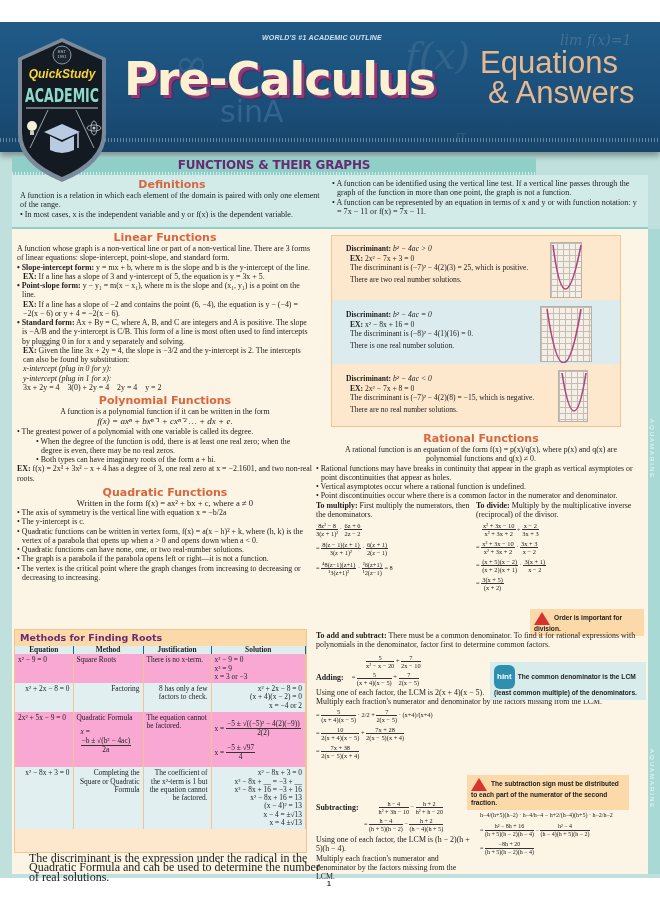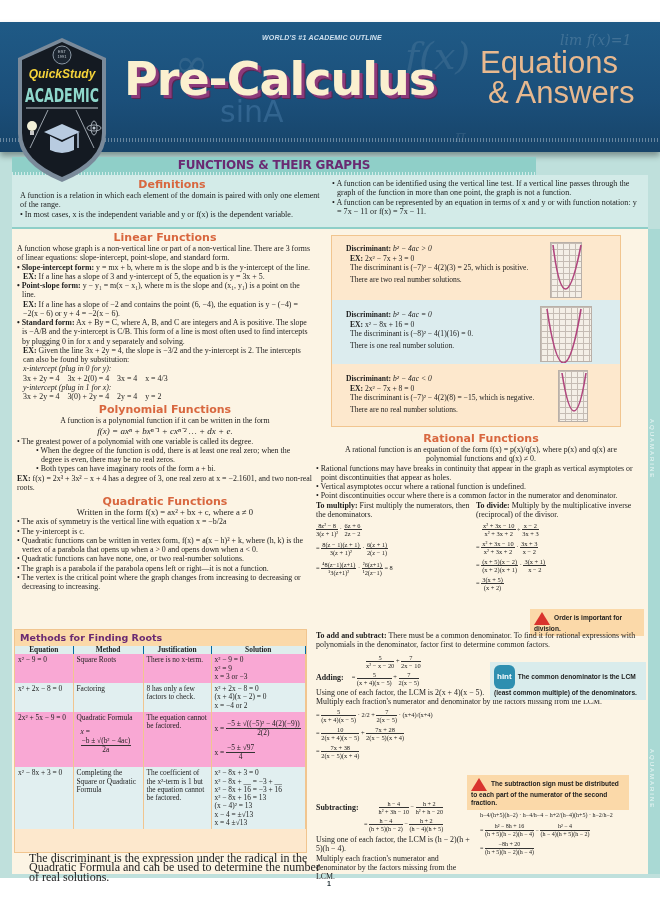--- a/index.html
+++ b/index.html
@@ -48,21 +48,21 @@
 
   .left { position: absolute; left: 17px; top: 209px; width: 296px; }
   .right { position: absolute; left: 316px; top: 209px; width: 330px; }
 
   
   .roots { position: absolute; left: 14px; top: 607px; width: 293px; height: 224px; background: #fde8cd; border: 1px solid #f1c58f; }
   .roots .rt-title { height: 16px; background: #fbd9a9; font-family: "DejaVu Sans", sans-serif; font-weight: bold; font-size: 9.5px; color: #6a2a72; padding: 2px 5px; }
   table { border-collapse: collapse; width: 100%; font-size: 7.4px; line-height: 8.3px; }
   th { text-align: center; font-weight: bold; padding: 0 3px; background: #dfeeed; border-right: 1px solid #0369a1; }
   td { vertical-align: top; padding: 2px 3px; border-right: 1px solid #f1c58f; }
-  tr.alt td { background: #e1eff0; }
+  tr.alt td { background: #e1eff0; text-align: right; }
   tr.norm td { background: #f9a8d4; }
   .frac { display: inline-block; vertical-align: middle; text-align: center; }
   .frac .n { display: block; border-bottom: 0.8px solid #333; padding: 0 1px; }
   .frac .d { display: block; }
 
   
   .disc { position: absolute; left: 331px; top: 213px; width: 290px; height: 192px; border: 1px solid #f1c58f; background: #fde8cd; }
   .disc .row { position: absolute; left: 0; width: 288px; padding: 4px 14px; font-size: 7.6px; line-height: 9.6px; }
   .disc .row.mid { background: #dcecee; }
   .graph { position: absolute; background: #f4efe7; border: 1px solid #b9b0a8;
@@ -145,21 +145,20 @@
   <div class="left txt">
     <div class="h-sec">Linear Functions</div>
     <div>A function whose graph is a non-vertical line or part of a non-vertical line. There are 3 forms of linear equations: slope-intercept, point-slope, and standard form.</div>
     <div class="bul"><span class="b">• Slope-intercept form:</span> <span>y = mx + b, where m is the slope and b is the y-intercept of the line.</span></div>
     <div class="ind" style="padding-left:6px"><span class="b">EX:</span> <span>If a line has a slope of 3 and y-intercept of 5, the equation is y = 3x + 5.</span></div>
     <div class="bul"><span class="b">• Point-slope form:</span> <span>y − y₁ = m(x − x₁), where m is the slope and (x₁, y₁) is a point on the line.</span></div>
     <div style="padding-left:6px"><span class="b">EX:</span> <span>If a line has a slope of −2 and contains the point (6, −4), the equation is y − (−4) = −2(x − 6) or y + 4 = −2(x − 6).</span></div>
     <div class="bul"><span class="b">• Standard form:</span> <span>Ax + By = C, where A, B, and C are integers and A is positive. The slope is −A/B and the y-intercept is C/B. This form of a line is most often used to find intercepts by plugging 0 in for x and y separately and solving.</span></div>
     <div style="padding-left:6px"><span class="b">EX:</span> <span>Given the line 3x + 2y = 4, the slope is −3/2 and the y-intercept is 2. The intercepts can also be found by substitution:</span></div>
     <div style="padding-left:6px" class="i">x-intercept (plug in 0 for y):</div>
-    <div style="padding-left:6px;white-space:pre">3x + 2y = 4    3x + 2(0) = 4    3x = 4    x = 4/3</div>
     <div style="padding-left:6px" class="i">y-intercept (plug in 1 for x):</div>
     <div style="padding-left:6px;white-space:pre">3x + 2y = 4    3(0) + 2y = 4    2y = 4    y = 2</div>
 
     <div class="h-sec" style="margin-top:2px">Polynomial Functions</div>
     <div style="text-align:center">A function is a polynomial function if it can be written in the form</div>
     <div style="text-align:center;font-style:italic;font-size:9px;line-height:11px">f(x) = axⁿ + bxⁿ⁻¹ + cxⁿ⁻² … + dx + e.</div>
     <div class="bul">• The greatest power of a polynomial with one variable is called its degree.</div>
     <div class="ind2">• When the degree of the function is odd, there is at least one real zero; when the degree is even, there may be no real zeros.</div>
     <div class="ind2">• Both types can have imaginary roots of the form a + bi.</div>
     <div><span class="b">EX:</span> <span>f(x) = 2x³ + 3x² − x + 4 has a degree of 3, one real zero at x = −2.1601, and two non-real roots.</span></div>

